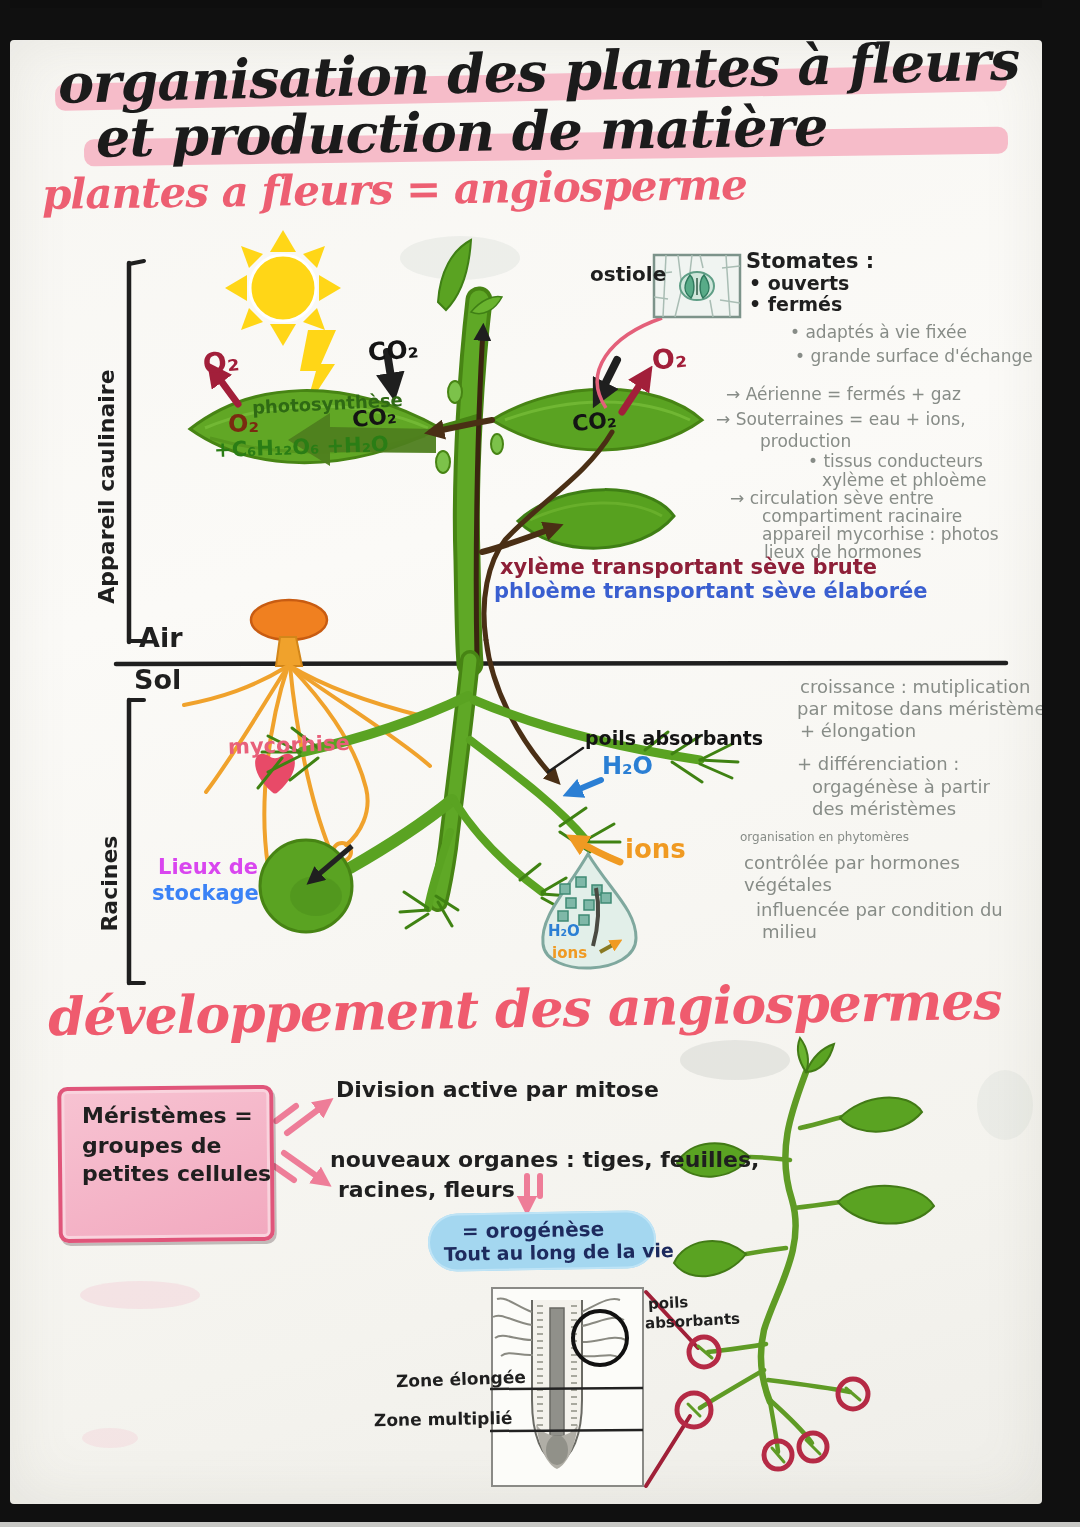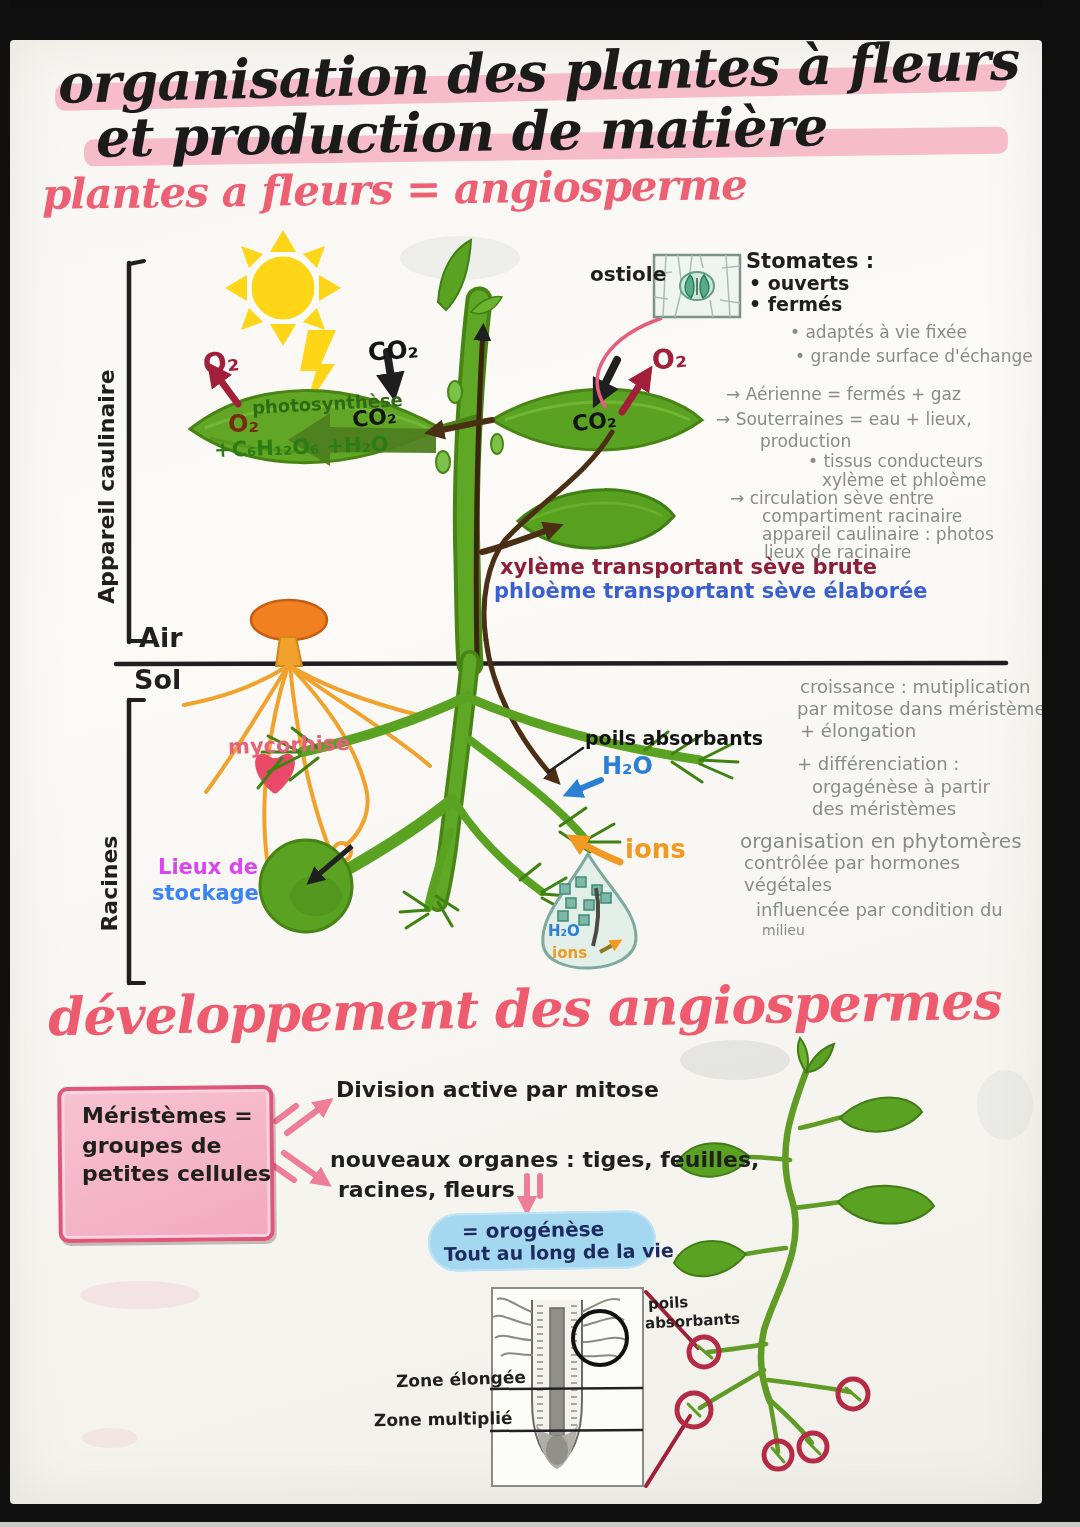--- a/index.html
+++ b/index.html
@@ -336,52 +336,52 @@
   <div class="t hw" style="left:252px;top:395px;font-size:18px;color:#2f6a14;transform:rotate(-3deg)">photosynthèse</div>
   <div class="t hw" style="left:228px;top:412px;font-size:24px;color:#7a2a10">O₂</div>
   <div class="t hw" style="left:352px;top:406px;font-size:22px;color:#141414;transform:rotate(-6deg)">CO₂</div>
   <div class="t hw" style="left:214px;top:436px;font-size:21px;color:#2a7d15;transform:rotate(-2deg)">+C₆H₁₂O₆  +H₂O</div>
   <div class="t hw" style="left:572px;top:410px;font-size:22px;color:#141414;transform:rotate(-6deg)">CO₂</div>
   <div class="t hw" style="left:652px;top:345px;font-size:27px;color:#a21f3a;transform:rotate(-5deg)">O₂</div>
 
   <div class="t pencil" style="left:790px;top:324px;font-size:17px">• adaptés à vie fixée</div>
   <div class="t pencil" style="left:795px;top:348px;font-size:17px">• grande surface d'échange</div>
   <div class="t pencil" style="left:726px;top:386px;font-size:17px">→ Aérienne = fermés + gaz</div>
-  <div class="t pencil" style="left:716px;top:411px;font-size:17px">→ Souterraines = eau + lieux,</div>
+  <div class="t pencil" style="left:716px;top:411px;font-size:17px">→ Souterraines = eau + ions,</div>
   <div class="t pencil" style="left:760px;top:433px;font-size:17px">production</div>
   <div class="t pencil" style="left:808px;top:453px;font-size:17px">• tissus conducteurs</div>
   <div class="t pencil" style="left:822px;top:472px;font-size:17px">xylème et phloème</div>
   <div class="t pencil" style="left:730px;top:490px;font-size:17px">→ circulation sève entre</div>
   <div class="t pencil" style="left:762px;top:508px;font-size:17px">compartiment racinaire</div>
-  <div class="t pencil" style="left:762px;top:526px;font-size:17px">appareil caulinaire : photos</div>
-  <div class="t pencil" style="left:764px;top:544px;font-size:17px">lieux de racinaire</div>
+  <div class="t pencil" style="left:762px;top:526px;font-size:17px">appareil mycorhise : photos</div>
+  <div class="t pencil" style="left:764px;top:544px;font-size:17px">lieux de hormones</div>
 
   <div class="t hw" style="left:500px;top:556px;font-size:21px;color:#8e1f38">xylème transportant sève brute</div>
   <div class="t hw" style="left:494px;top:580px;font-size:21px;color:#3a5fd0">phloème transportant sève élaborée</div>
 
   <div class="t hw" style="left:228px;top:734px;font-size:21px;color:#e8607a;transform:rotate(-2deg)">mycorhise</div>
   <div class="t hw" style="left:158px;top:856px;font-size:21px;color:#d946ef">Lieux de</div>
   <div class="t hw" style="left:152px;top:882px;font-size:21px;color:#3b82f6">stockage</div>
   <div class="t hw" style="left:585px;top:729px;font-size:19px;color:#141414">poils absorbants</div>
   <div class="t hw" style="left:602px;top:754px;font-size:24px;color:#2b7fd4">H₂O</div>
   <div class="t hw" style="left:625px;top:836px;font-size:26px;color:#f09a22">ions</div>
   <div class="t hw" style="left:548px;top:924px;font-size:15px;color:#2b7fd4">H₂O</div>
   <div class="t hw" style="left:552px;top:946px;font-size:15px;color:#f09a22">ions</div>
 
   <div class="t pencil" style="left:800px;top:678px;font-size:18px">croissance : mutiplication</div>
   <div class="t pencil" style="left:797px;top:700px;font-size:18px">par mitose dans méristèmes</div>
   <div class="t pencil" style="left:800px;top:722px;font-size:18px">+ élongation</div>
   <div class="t pencil" style="left:797px;top:755px;font-size:18px">+ différenciation :</div>
   <div class="t pencil" style="left:812px;top:778px;font-size:18px">orgagénèse à partir</div>
   <div class="t pencil" style="left:812px;top:800px;font-size:18px">des méristèmes</div>
-  <div class="t pencil" style="left:740px;top:831px;font-size:20px">organisation en phytomères</div>
+  <div class="t pencil" style="left:740px;top:831px;font-size:12px">organisation en phytomères</div>
   <div class="t pencil" style="left:744px;top:854px;font-size:18px">contrôlée par hormones</div>
   <div class="t pencil" style="left:744px;top:876px;font-size:18px">végétales</div>
   <div class="t pencil" style="left:756px;top:901px;font-size:18px">influencée par condition du</div>
-  <div class="t pencil" style="left:762px;top:923px;font-size:14px">milieu</div>
+  <div class="t pencil" style="left:762px;top:923px;font-size:18px">milieu</div>
 
   <div class="t cursive" style="left:48px;top:982px;font-size:52px;color:#ef5b6e;transform:rotate(-1deg)">développement des angiospermes</div>
 
   <div class="t hw" style="left:82px;top:1104px;font-size:22px">Méristèmes =</div>
   <div class="t hw" style="left:82px;top:1134px;font-size:22px">groupes de</div>
   <div class="t hw" style="left:82px;top:1162px;font-size:22px">petites cellules</div>
 
   <div class="t hw" style="left:336px;top:1078px;font-size:22px">Division active par mitose</div>
   <div class="t hw" style="left:330px;top:1148px;font-size:22px">nouveaux organes : tiges, feuilles,</div>
   <div class="t hw" style="left:338px;top:1178px;font-size:22px">racines, fleurs</div>

